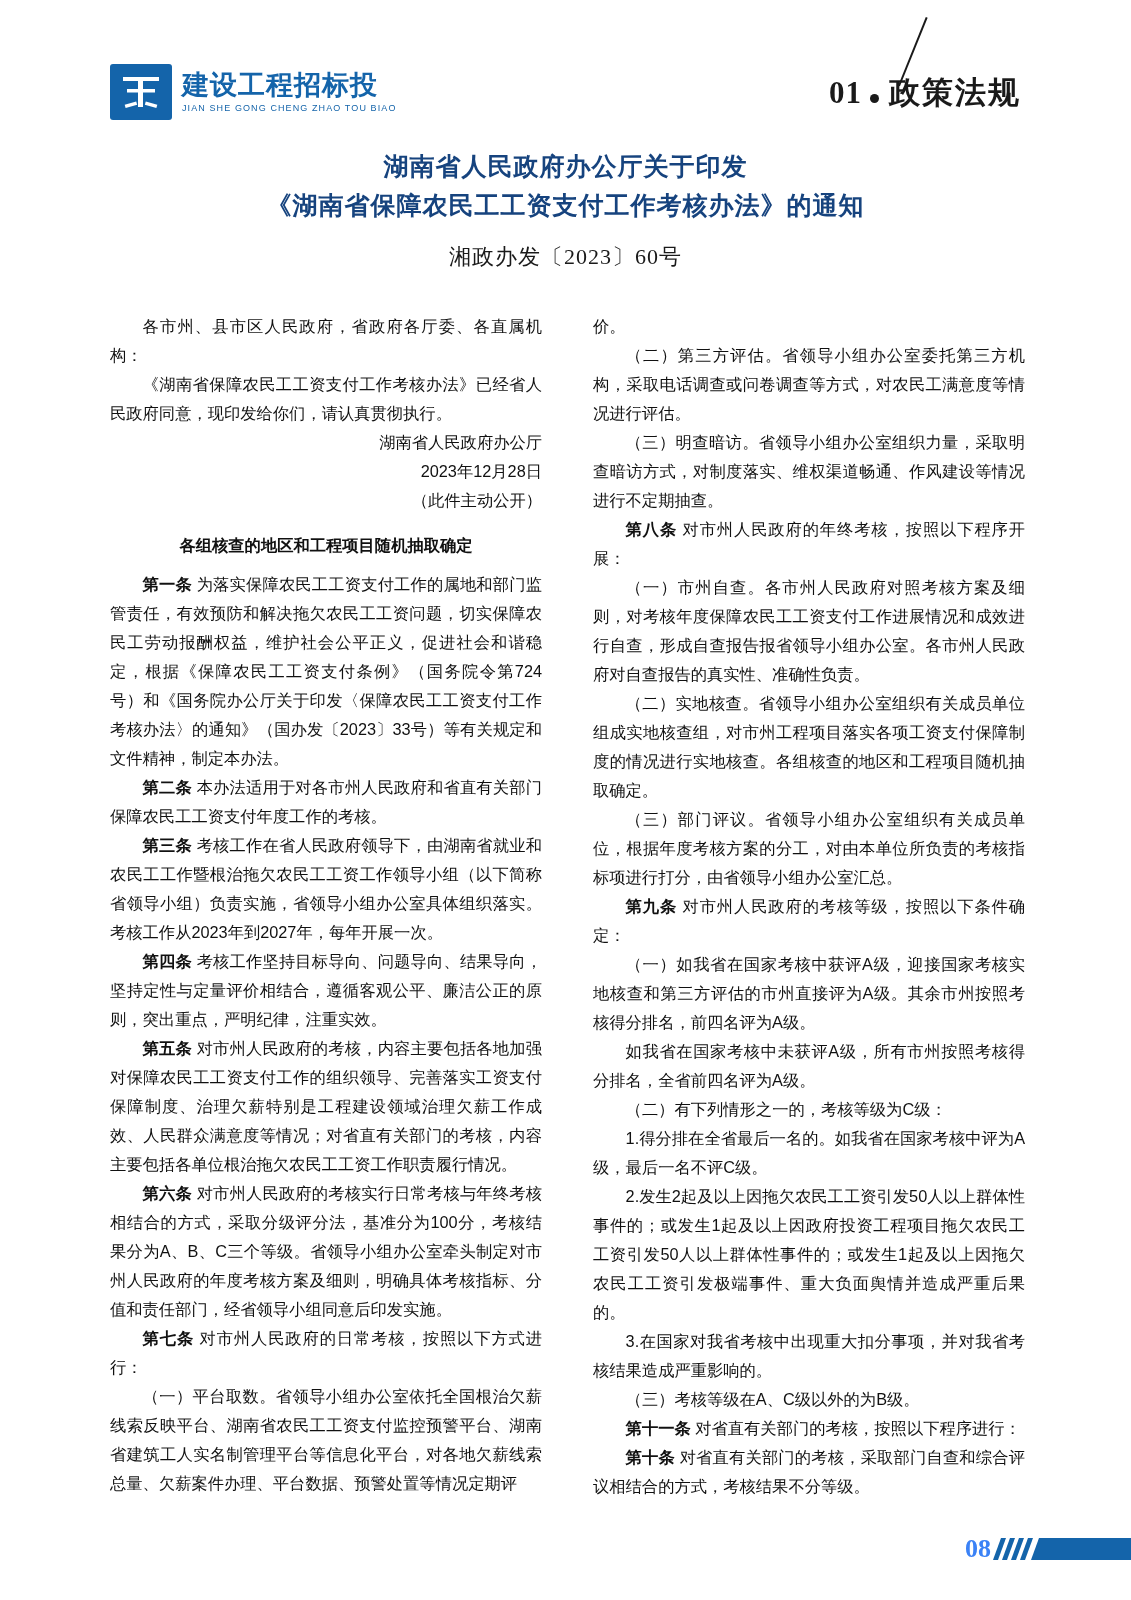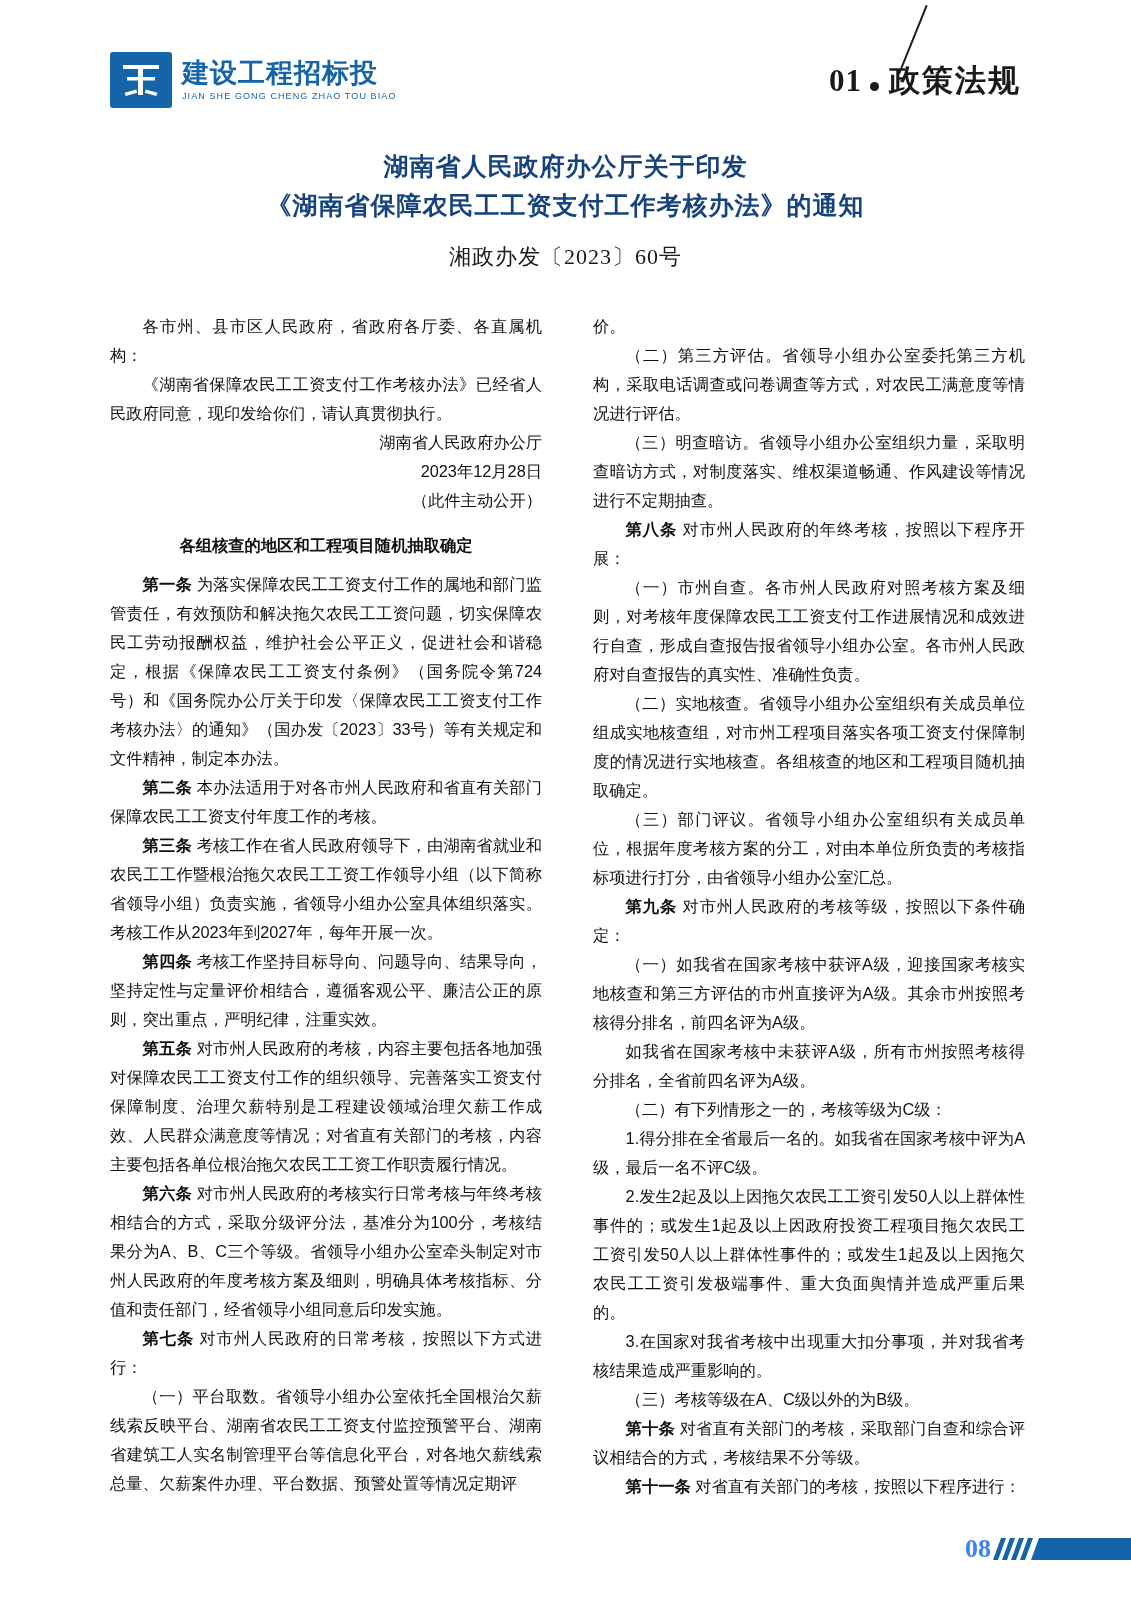--- a/index.html
+++ b/index.html
@@ -12,21 +12,21 @@
     height: 1600px;
     position: relative;
     font-family: "Liberation Sans", sans-serif;
     color: #1a1a1a;
     overflow: hidden;
   }
 
   
   .page-header {
     position: absolute;
-    top: 0;
+    top: 12px;
     left: 0;
     width: 1131px;
     height: 130px;
   }
   .logo-block {
     position: absolute;
     left: 110px;
     top: 52px;
     display: flex;
     align-items: center;
@@ -273,22 +273,22 @@
     <p>（二）实地核查。省领导小组办公室组织有关成员单位组成实地核查组，对市州工程项目落实各项工资支付保障制度的情况进行实地核查。各组核查的地区和工程项目随机抽取确定。</p>
     <p>（三）部门评议。省领导小组办公室组织有关成员单位，根据年度考核方案的分工，对由本单位所负责的考核指标项进行打分，由省领导小组办公室汇总。</p>
     <p><span class="art">第九条</span> 对市州人民政府的考核等级，按照以下条件确定：</p>
     <p>（一）如我省在国家考核中获评A级，迎接国家考核实地核查和第三方评估的市州直接评为A级。其余市州按照考核得分排名，前四名评为A级。</p>
     <p>如我省在国家考核中未获评A级，所有市州按照考核得分排名，全省前四名评为A级。</p>
     <p>（二）有下列情形之一的，考核等级为C级：</p>
     <p>1.得分排在全省最后一名的。如我省在国家考核中评为A级，最后一名不评C级。</p>
     <p>2.发生2起及以上因拖欠农民工工资引发50人以上群体性事件的；或发生1起及以上因政府投资工程项目拖欠农民工工资引发50人以上群体性事件的；或发生1起及以上因拖欠农民工工资引发极端事件、重大负面舆情并造成严重后果的。</p>
     <p>3.在国家对我省考核中出现重大扣分事项，并对我省考核结果造成严重影响的。</p>
     <p>（三）考核等级在A、C级以外的为B级。</p>
+    <p><span class="art">第十一条</span> 对省直有关部门的考核，按照以下程序进行：</p>
     <p><span class="art">第十条</span> 对省直有关部门的考核，采取部门自查和综合评议相结合的方式，考核结果不分等级。</p>
-    <p><span class="art">第十一条</span> 对省直有关部门的考核，按照以下程序进行：</p>
   </div>
 </div>
 
 <div class="page-footer">
   <span class="folio">08</span>
   <span class="folio-bars">
     <span></span>
       <span></span>
       <span></span>
       <span></span>

